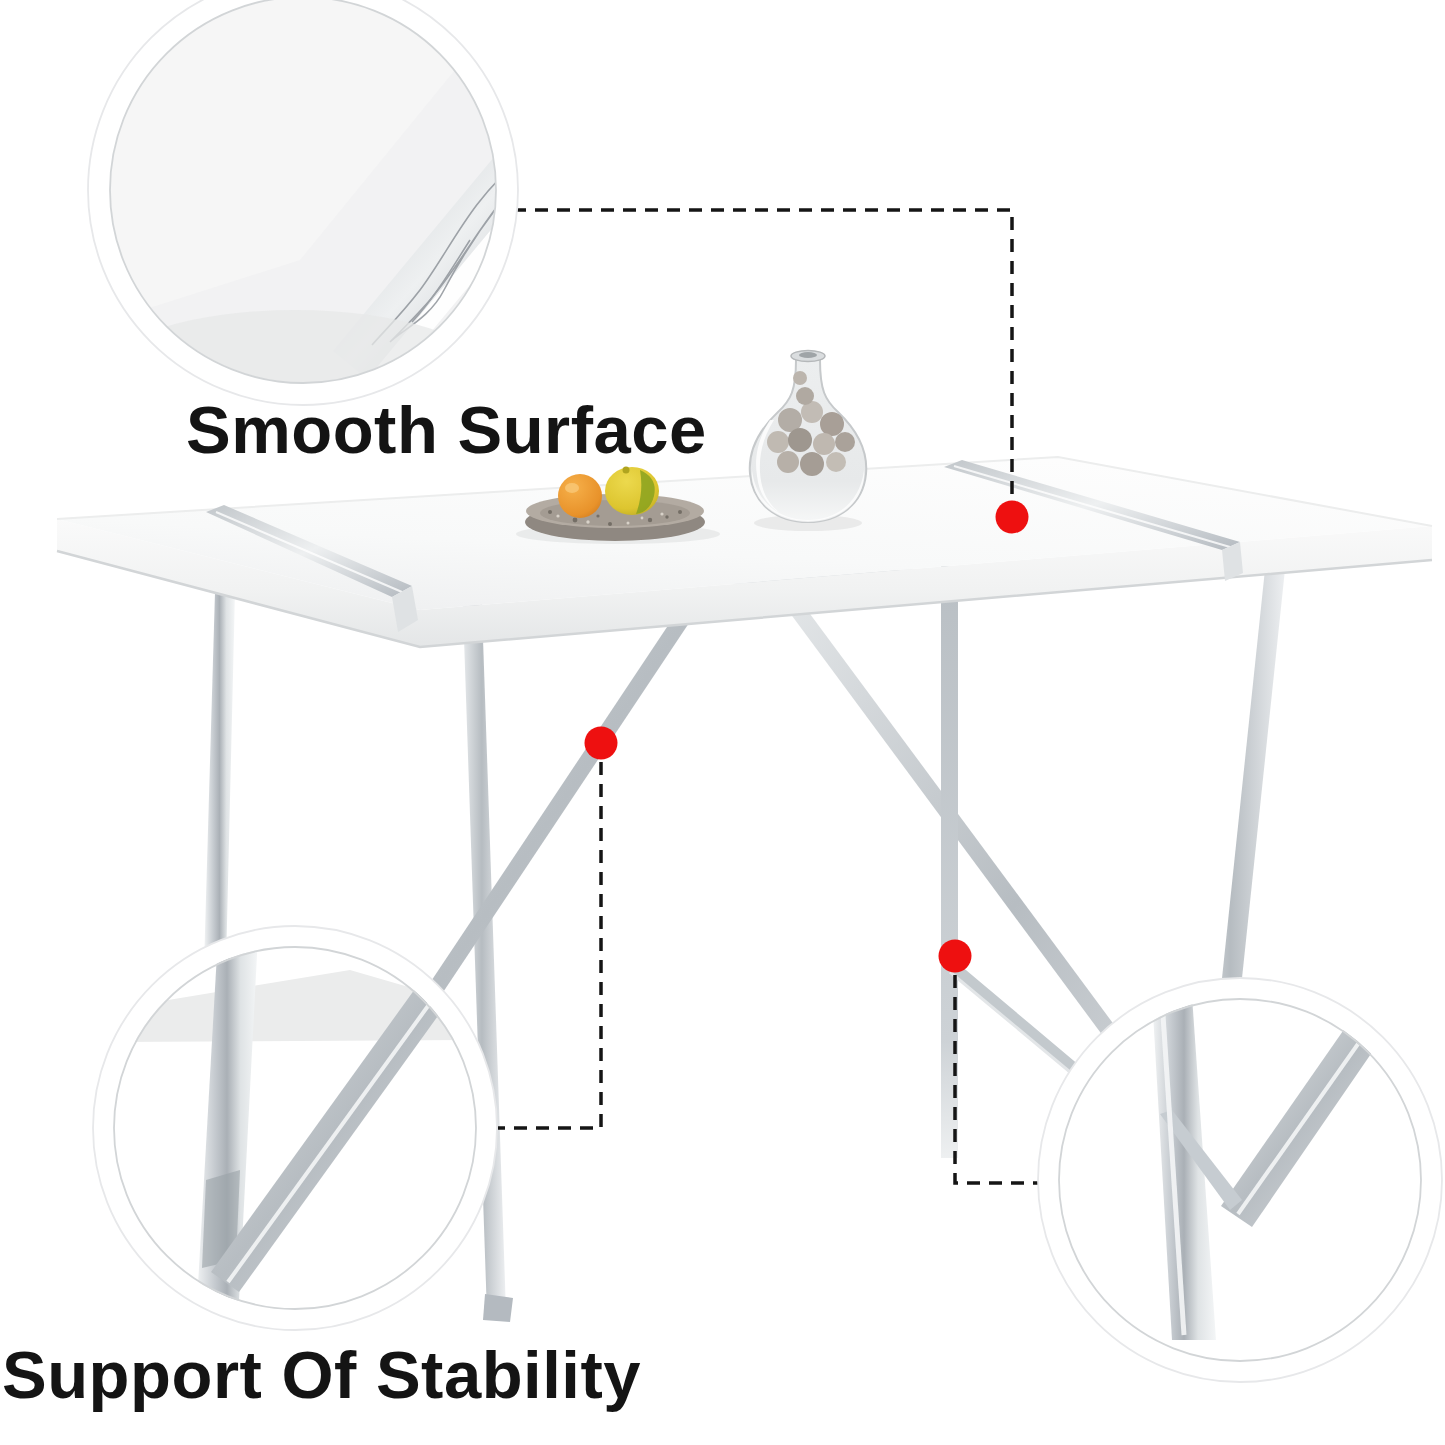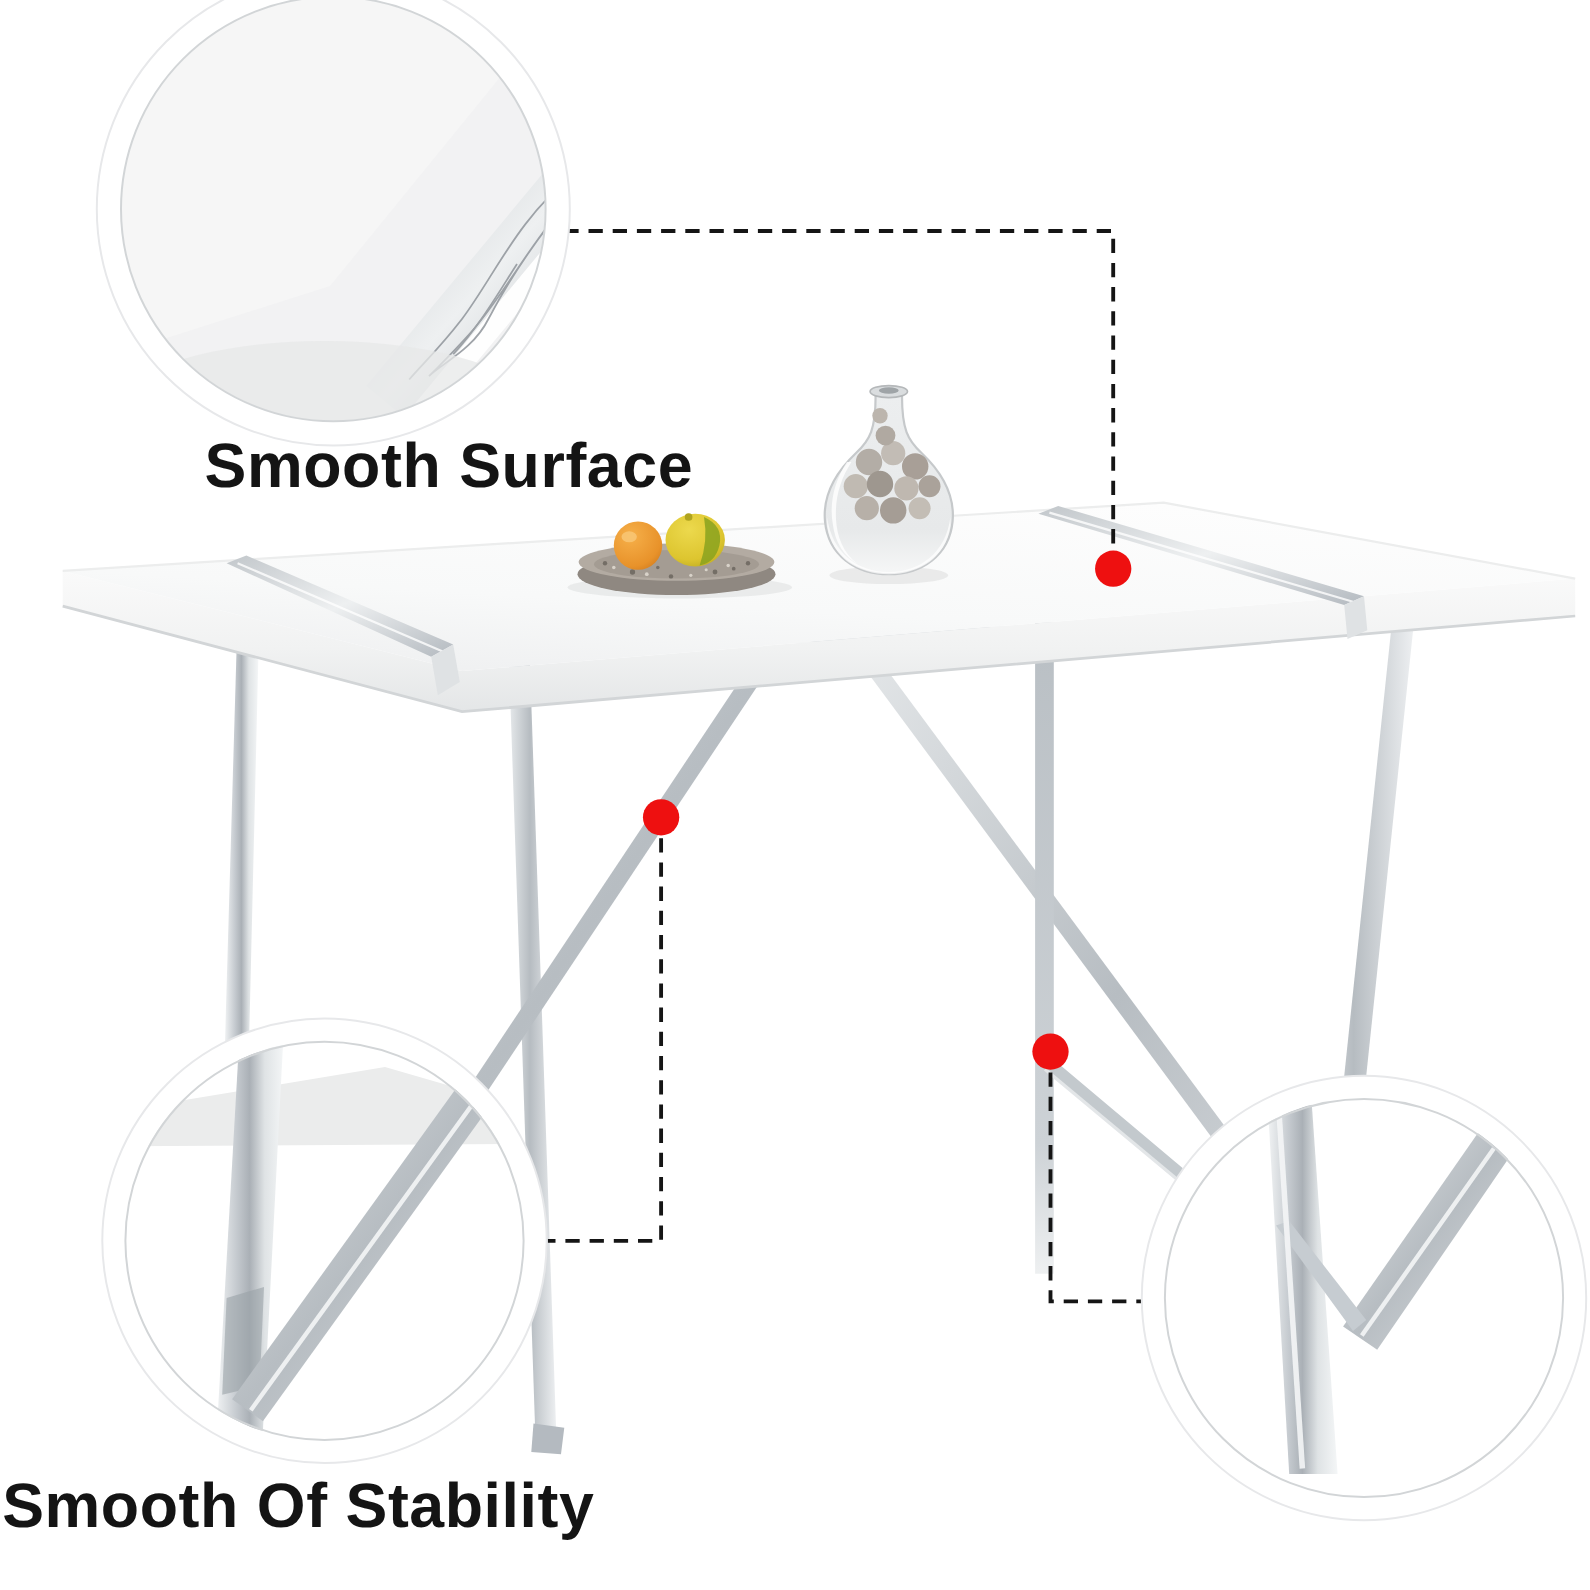--- a/index.html
+++ b/index.html
@@ -2,21 +2,21 @@
 <html><head>
 <meta charset="utf-8">
 <style>
   html,body{margin:0;padding:0;background:#ffffff;}
   .stage{
     position:relative;width:1445px;height:1445px;background:#ffffff;overflow:hidden;
     font-family:"Liberation Sans", sans-serif;
   }
   .scene-svg{position:absolute;left:0;top:0;}
   .caption{
-    position:absolute;color:#141414;font-weight:bold;font-size:57px;
+    position:absolute;color:#141414;font-weight:bold;font-size:67px;
     letter-spacing:0.5px;white-space:nowrap;line-height:1;
   }
   .caption-smooth{left:186px;top:396px;}
   .caption-support{left:2px;top:1341px;}
   .caption-metal{left:1046px;top:1389px;}
 </style>
 </head>
 <body>
 
 <div class="stage">
@@ -221,15 +221,15 @@
   </g>
 
   <g fill="#ee1010">
     <circle cx="1012" cy="517" r="16.5"></circle>
     <circle cx="601" cy="743" r="16.5"></circle>
     <circle cx="955" cy="956" r="16.5"></circle>
   </g>
 </svg>
 
 <div class="caption caption-smooth">Smooth Surface</div>
-<div class="caption caption-support">Smooth Of Stability</div>
+<div class="caption caption-support">Support Of Stability</div>
 
 </div>
 
 </body></html>

